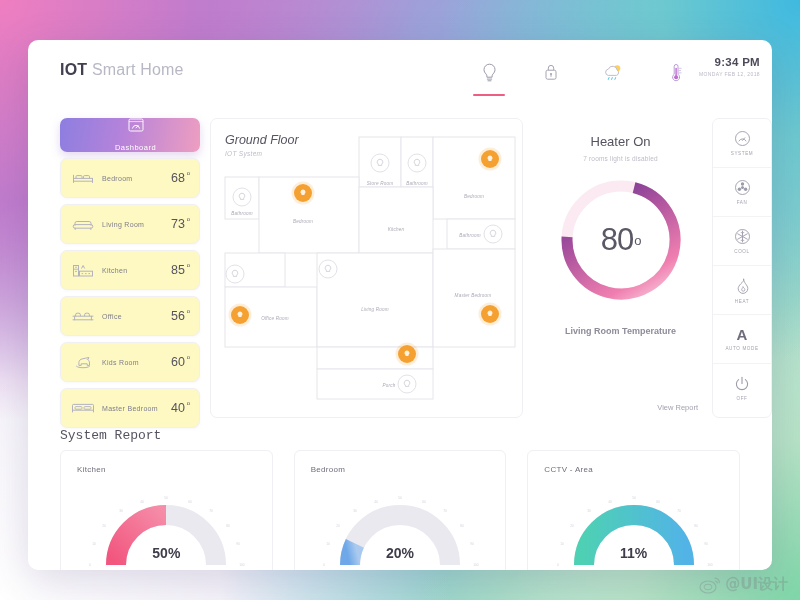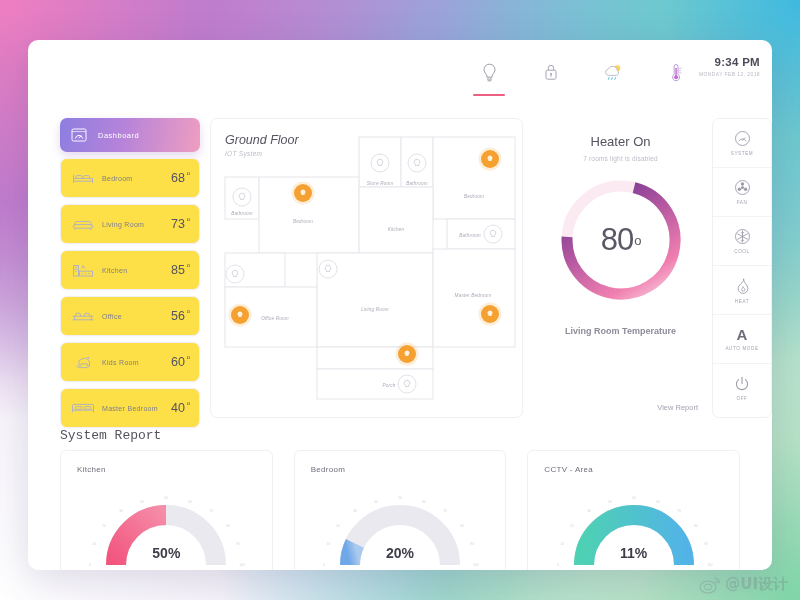--- a/index.html
+++ b/index.html
@@ -38,24 +38,25 @@
   .clock .t { font-size: 11.5px; font-weight: 700; color: #4c4a58; letter-spacing: .3px; }
   .clock .d { font-size: 5px; color: #b9bac6; letter-spacing: .4px; margin-top: 3px; }
 
   
   .side { position: absolute; left: 32px; top: 78px; width: 140px; }
   .dashbtn {
     height: 34px; border-radius: 7px; display: flex; align-items: center; padding-left: 11px; gap: 11px;
     background: linear-gradient(100deg, #8d7ee0 0%, #b683da 45%, #ee9ec0 100%);
     box-shadow: 0 4px 10px rgba(160,120,200,.28);
     cursor: pointer;
+    flex-direction: column;
   }
   .dashbtn .lbl { color: #fff; font-size: 7.5px; letter-spacing: .5px; }
   .room {
-    margin-top: 6px; height: 40px; background: #fde047; border: 1px solid #f0f0f4; border-radius: 7px;
+    margin-top: 6px; height: 40px; background: #fef9c3; border: 1px solid #f0f0f4; border-radius: 7px;
     display: flex; align-items: center; padding: 0 9px 0 10px; cursor: pointer;
     box-shadow: 0 1px 3px rgba(120,110,150,.05);
   }
   .room .ic { width: 24px; display: flex; align-items: center; justify-content: center; }
   .room .nm { flex: 1; margin-left: 7px; font-size: 7px; color: #7e7d8c; letter-spacing: .3px; }
   .room .tp { font-size: 12.5px; color: #55535f; font-weight: 400; position: relative; padding-right: 5px; }
   .room .tp sup { font-size: 6px; position: absolute; top: -1px; right: 0; }
 
   
   .fp {
@@ -101,20 +102,23 @@
   .wm .wtxt { font-family: "DejaVu Sans", sans-serif; font-weight: 700; }
 </style>
 </head>
 <body>
 
 <div class="bg"></div>
 
 <div class="card">
 
   <div class="hdr">
+    <div class="brand">
+      <b>IOT</b><span> Smart Home</span>
+    </div>
 
     <div class="navicons">
       <div class="navi i0">
         <svg width="15" height="19" viewBox="0 0 15 19" fill="none">
           <path d="M7.5 1.2C4.3 1.2 2 3.6 2 6.6c0 2 1 3.2 1.9 4.3.6.7 1 1.2 1 2v1.3h5.2v-1.3c0-.8.4-1.3 1-2 .9-1.1 1.9-2.3 1.9-4.3 0-3-2.3-5.4-5.5-5.4z" stroke="#9b9aa8" stroke-width="1"></path>
           <path d="M5.3 16.1h4.4M6 17.8h3" stroke="#9b9aa8" stroke-width="1" stroke-linecap="round"></path>
         </svg>
         <span class="underline"></span>
       </div>
       <div class="navi i1">

